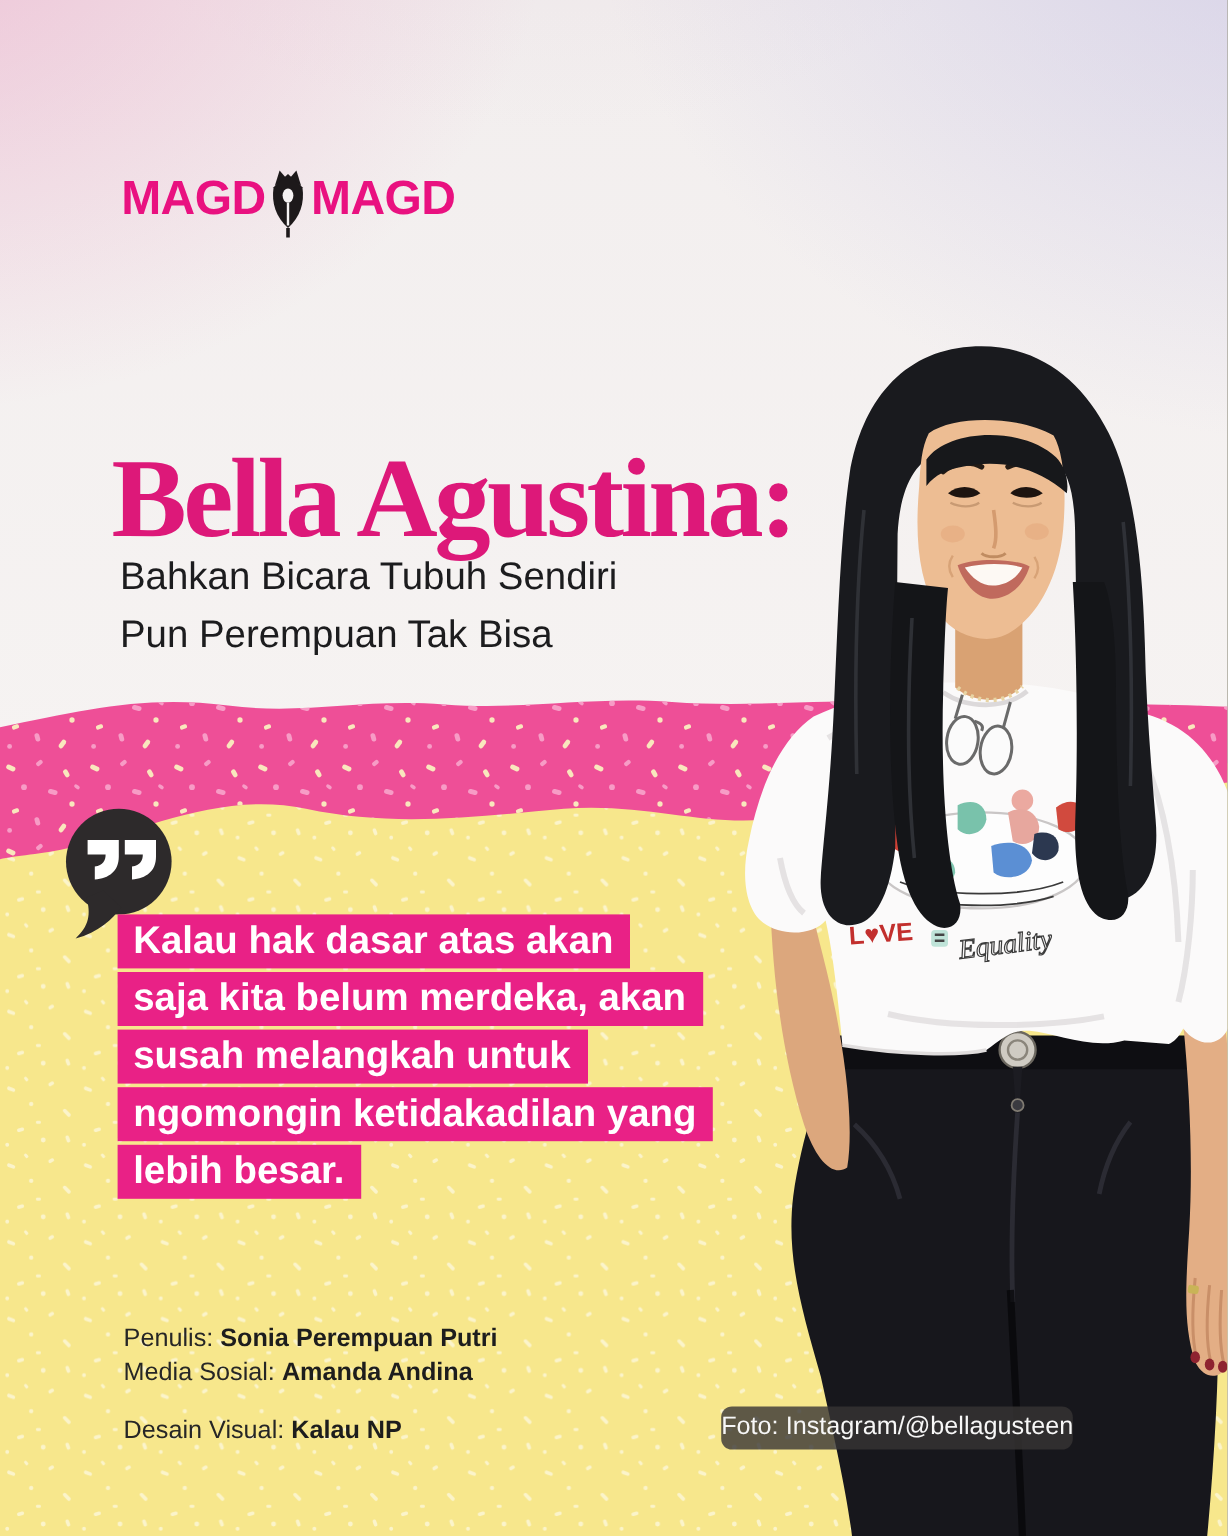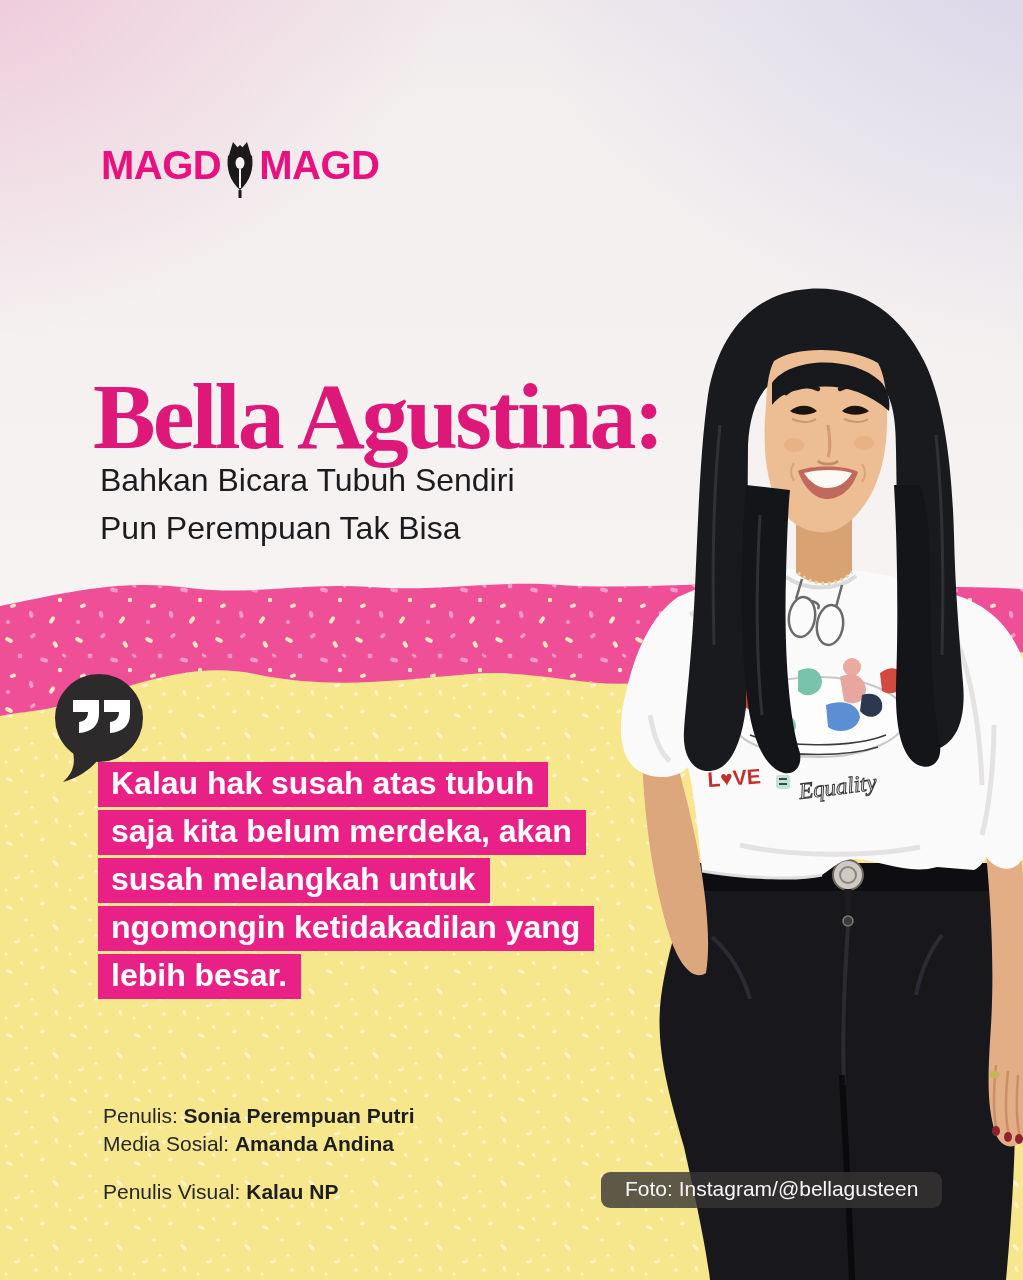--- a/index.html
+++ b/index.html
@@ -20,21 +20,21 @@
     font-weight:700;font-size:94px;letter-spacing:-3px;white-space:nowrap;margin-top:40px;}
   .subtitle{left:100px;top:456px;color:#1c1c1e;font-size:32px;line-height:48px;}
   .quote-block{left:98px;top:762px;}
   .qline{display:table;background:#e92186;color:#ffffff;font-weight:bold;
     font-size:32px;line-height:33px;padding:5px 14px 7px 13px;margin-bottom:3px;
     white-space:nowrap;}
   .credits{left:103px;top:1102px;color:#262626;font-size:21px;line-height:28px;}
   .credits2{left:103px;top:1178px;color:#262626;font-size:21px;line-height:28px;}
   .credits b,.credits2 b{font-weight:bold;color:#1d1d1d;}
   .pill{left:601px;top:1172px;background:rgba(55,52,52,0.80);color:#f7f7f7;
-    font-size:21px;padding:5px 24px 7px;border-radius:9px;white-space:nowrap;text-align:center;}
+    font-size:21px;padding:5px 0 7px;border-radius:9px;white-space:nowrap;text-align:center;}
 </style>
 </head>
 <body>
 
 <div class="poster">
 
   <svg class="abs" style="left:0;top:0" width="1023" height="1280" viewBox="0 0 1023 1280">
     <defs>
       <pattern id="pYellow" width="64" height="64" patternUnits="userSpaceOnUse">
         <g fill="#ffffff" opacity="0.55">
@@ -211,37 +211,37 @@
   <svg class="abs" style="left:50px;top:670px" width="100" height="114" viewBox="0 0 100 114">
     <circle cx="49" cy="48" r="44" fill="#2d2a2b"></circle>
     <path d="M22,78 C26,92 24,102 13,112 C32,107 44,96 51,86 L36,72 Z" fill="#2d2a2b"></path>
     <g fill="#ffffff">
       <path d="M23,30 H49 V44 C49,56 41,62 29,63 V52 C36,51 38,47 38,42 H23 Z"></path>
       <path d="M54,30 H80 V44 C80,56 72,62 60,63 V52 C67,51 69,47 69,42 H54 Z"></path>
     </g>
   </svg>
 
   <div class="abs quote-block">
-    <div class="qline">Kalau hak susah atas tubuh</div>
+    <div class="qline">Kalau hak dasar atas akan</div>
     <div class="qline">saja kita belum merdeka, akan</div>
     <div class="qline">susah melangkah untuk</div>
     <div class="qline">ngomongin ketidakadilan yang</div>
     <div class="qline">lebih besar.</div>
   </div>
 
   <div class="abs credits">
     <div>
       <span>Penulis:</span>
       <b>Sonia Perempuan Putri</b>
     </div>
     <div>
       <span>Media Sosial:</span>
       <b>Amanda Andina</b>
     </div>
   </div>
   <div class="abs credits2">
-    <span>Penulis Visual:</span>
+    <span>Desain Visual:</span>
     <b>Kalau NP</b>
   </div>
 
   <div class="abs pill">Foto: Instagram/@bellagusteen</div>
 
 </div>
 
 </body></html>

